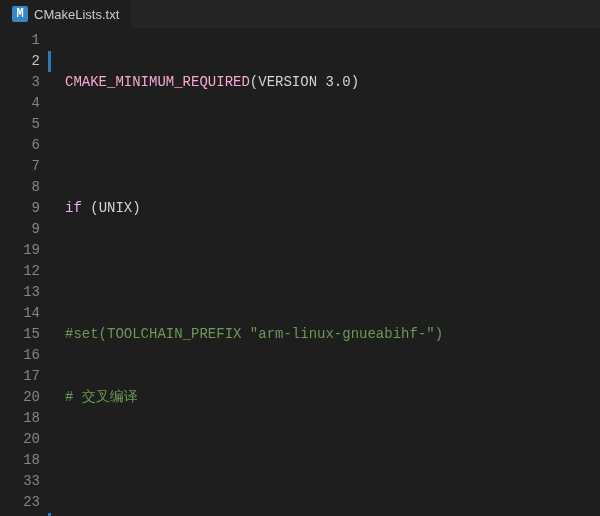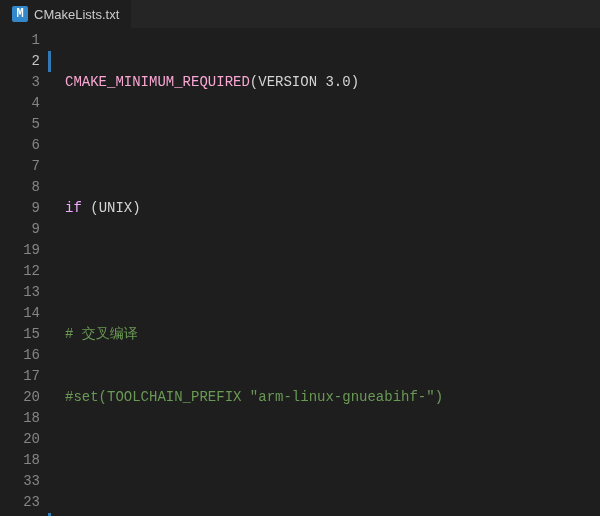--- a/index.html
+++ b/index.html
@@ -82,22 +82,22 @@
       <div></div>
       <div></div>
       <div></div>
       <div class="m"></div>
     </div>
   <div class="code">
     <div class="cl"><span class="kw">CMAKE_MINIMUM_REQUIRED</span><span class="pn">(</span><span class="pn">VERSION 3.0</span><span class="pn">)</span></div>
     <div class="cl"></div>
     <div class="cl"><span class="ff">if</span><span class="pn"> (</span><span class="pn">UNIX</span><span class="pn">)</span></div>
     <div class="cl"></div>
+    <div class="cl"><span class="cmt">#set(TOOLCHAIN_PREFIX </span><span class="cmt">"arm-linux-gnueabihf-"</span><span class="cmt">)</span></div>
     <div class="cl"><span class="cmt"># 交叉编译</span></div>
-    <div class="cl"><span class="cmt">#set(TOOLCHAIN_PREFIX </span><span class="cmt">"arm-linux-gnueabihf-"</span><span class="cmt">)</span></div>
     <div class="cl"></div>
     
     
     
     
     
     
     
     
     

